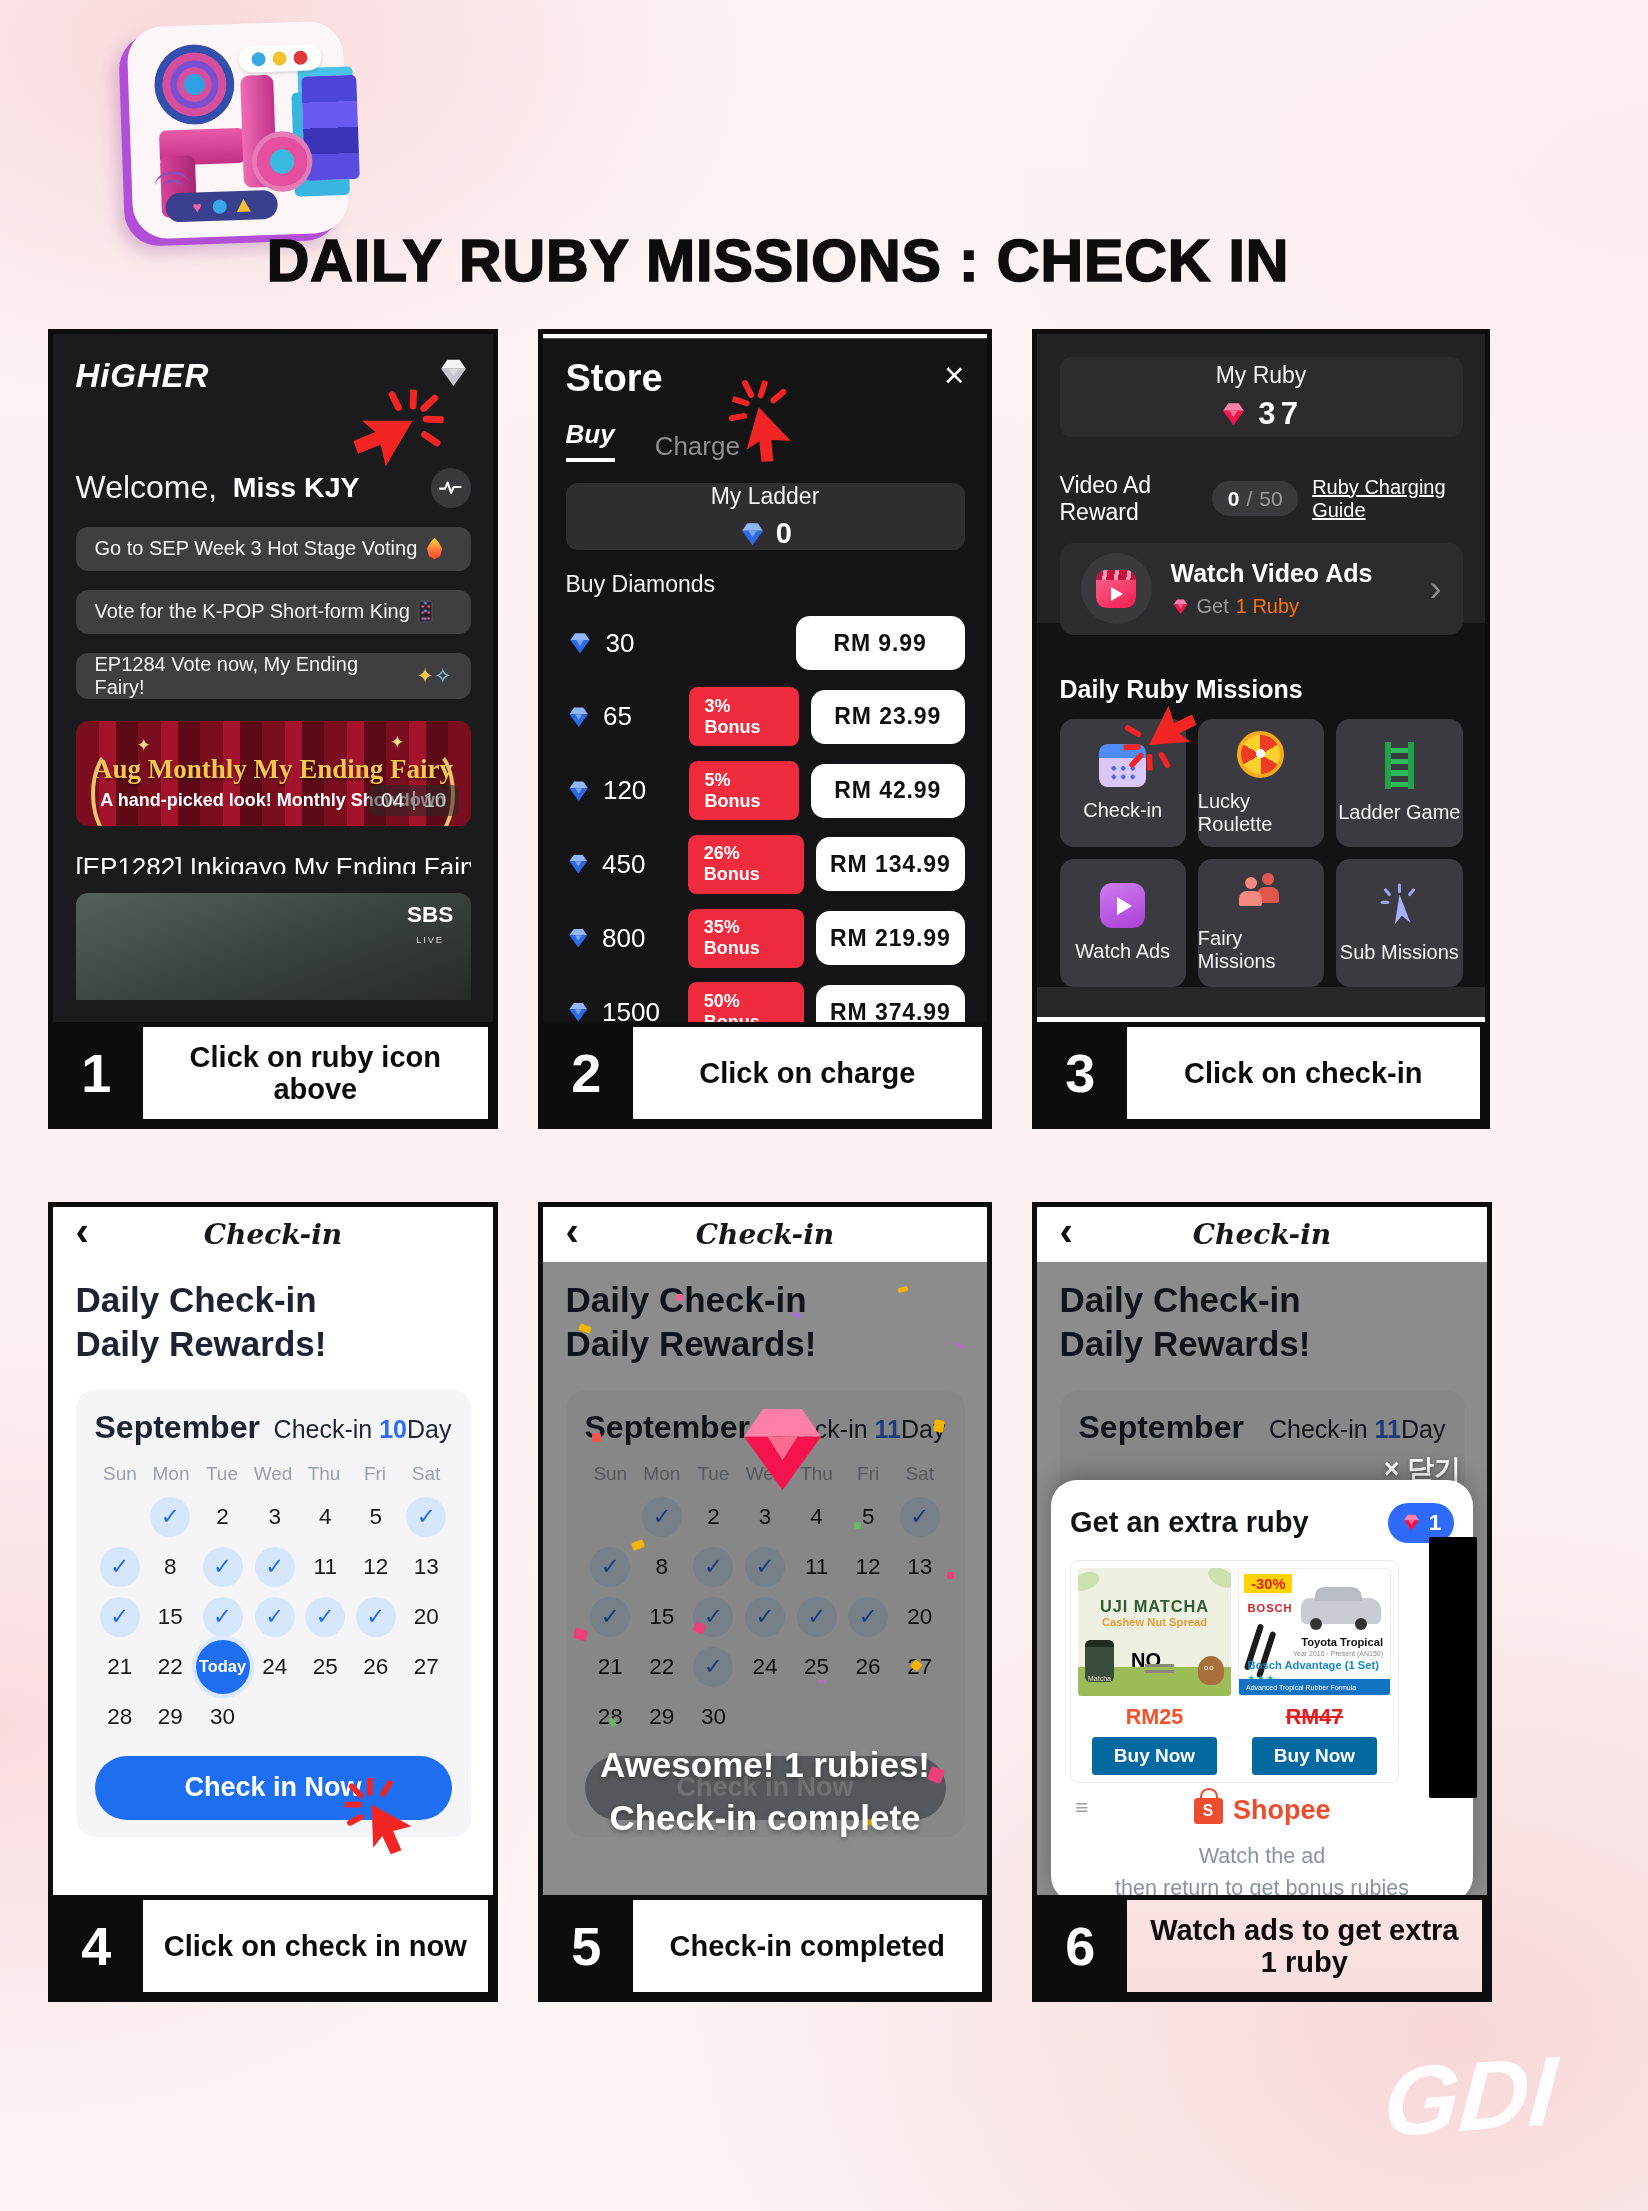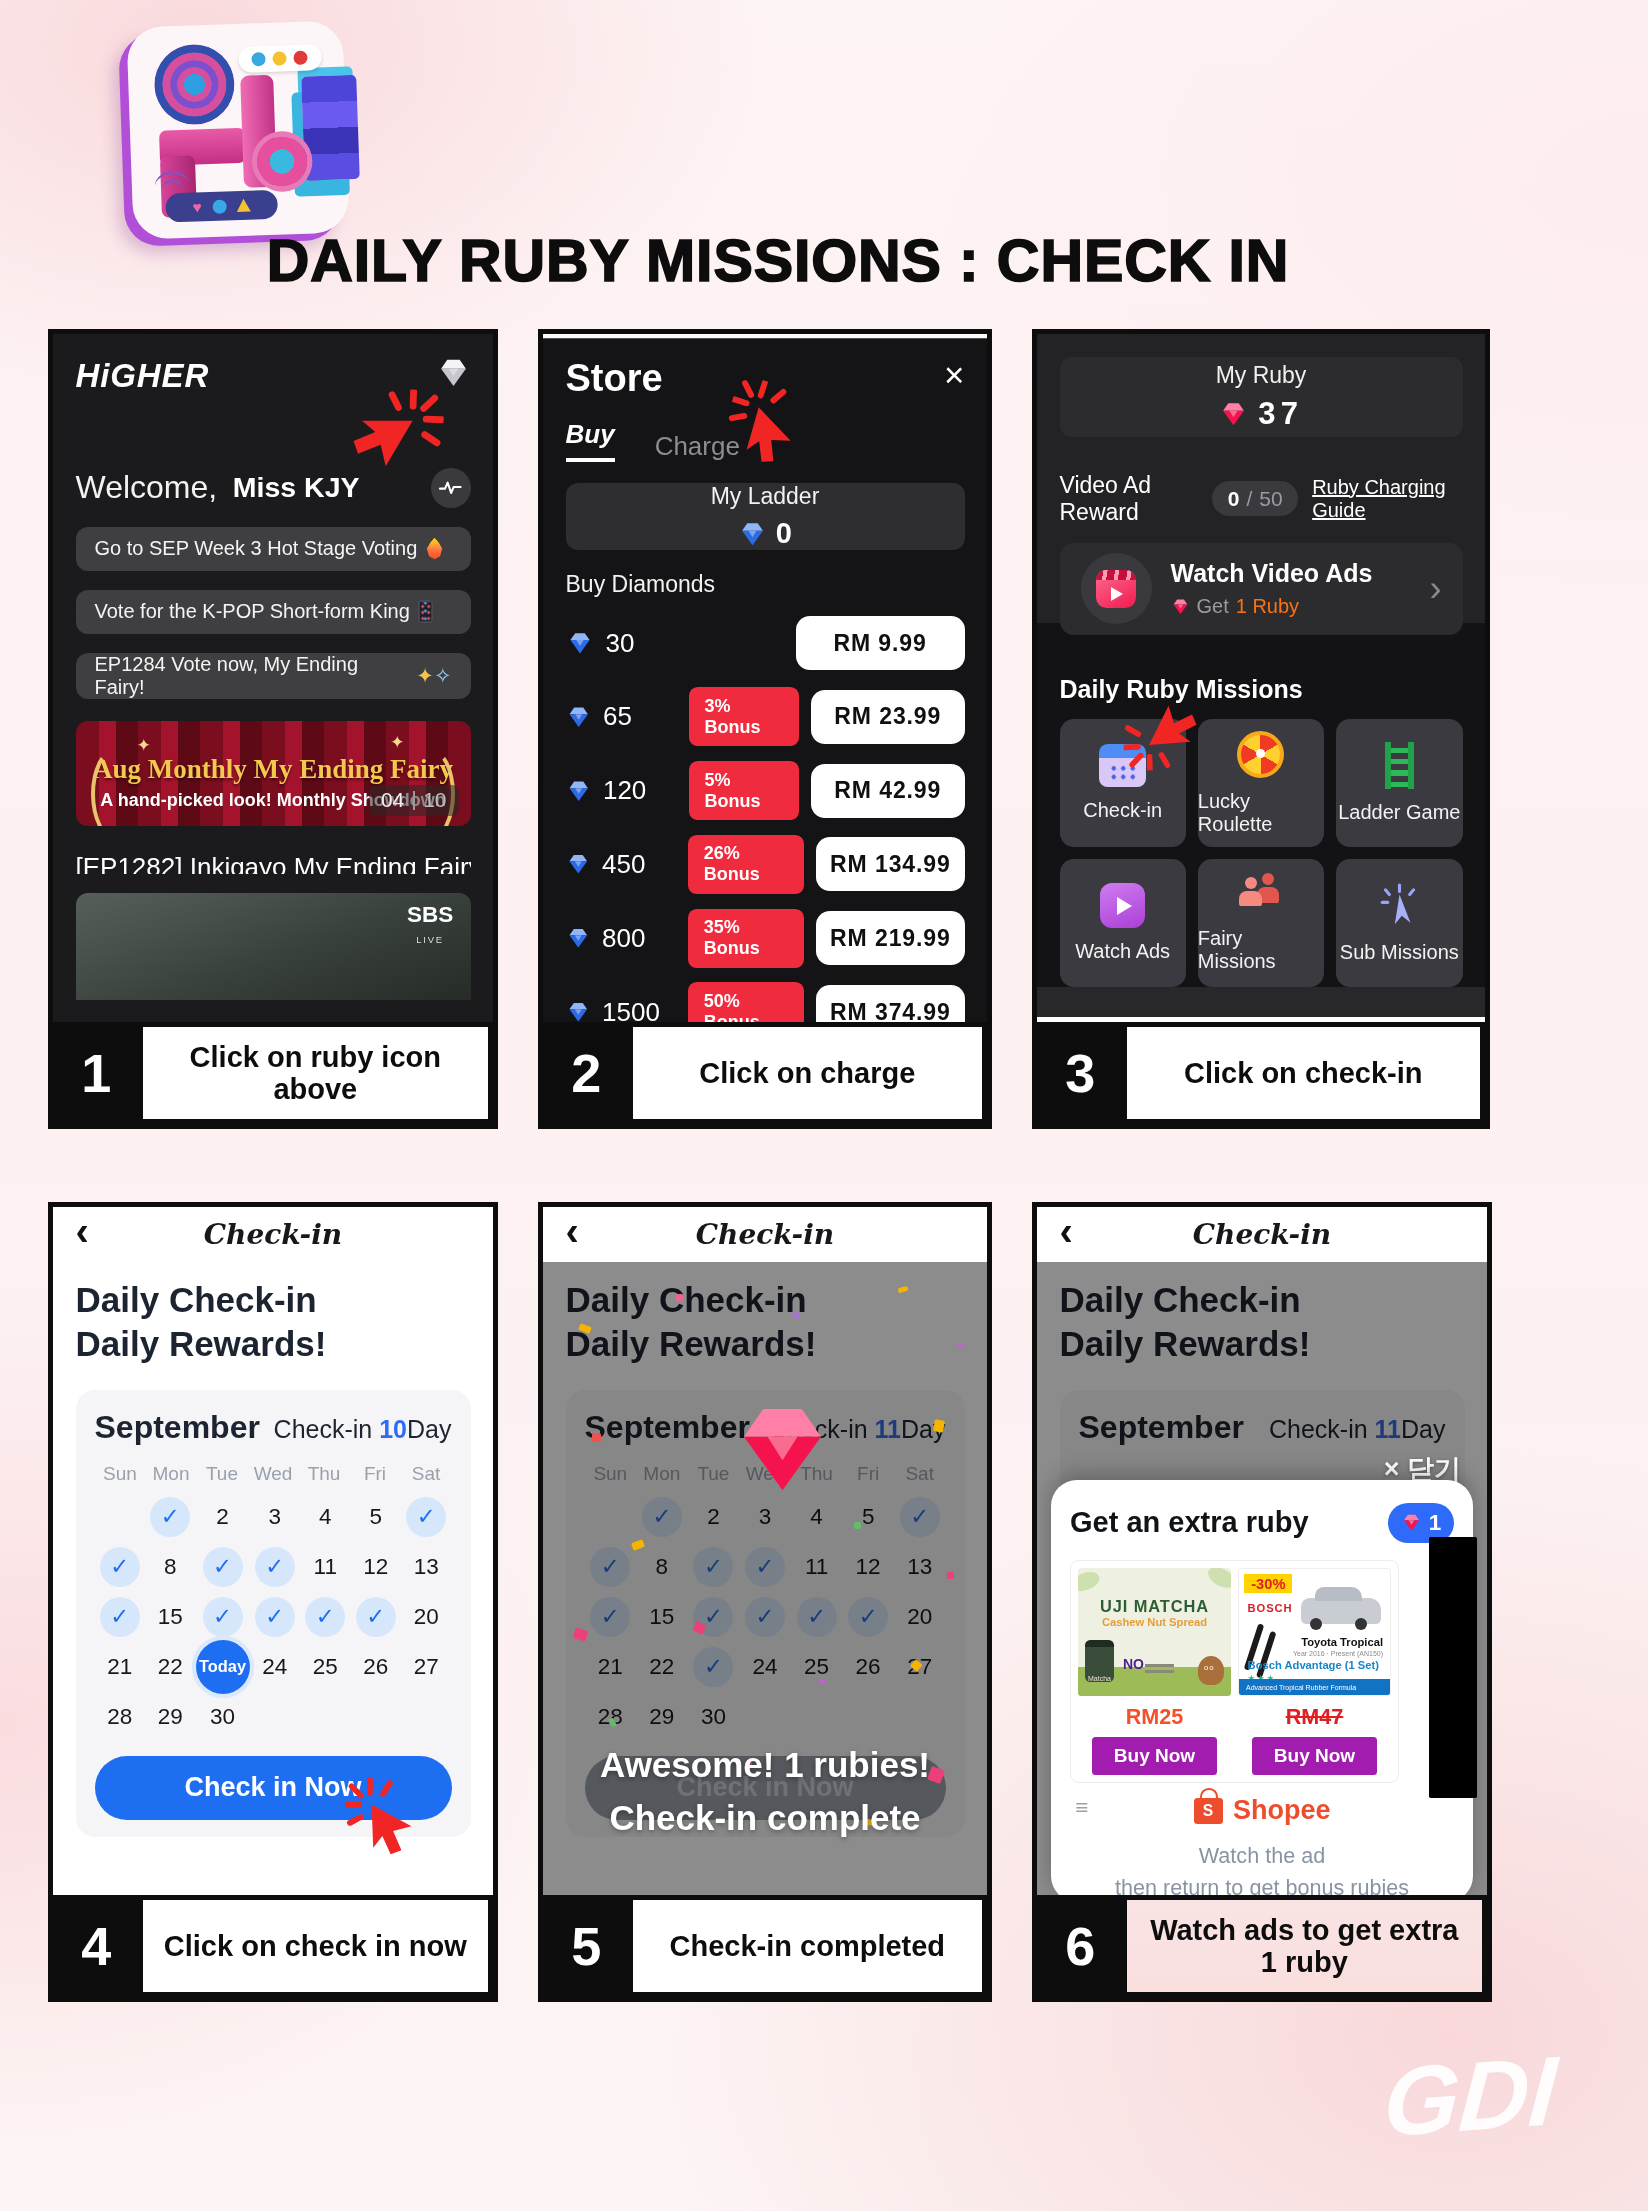--- a/index.html
+++ b/index.html
@@ -156,40 +156,40 @@
   .pophead .pt{font-size:29px;font-weight:700;color:#101318;}
   .rbadge{margin-left:auto;background:#2f6bfa;border-radius:864px;height:40px;min-width:66px;display:flex;align-items:center;justify-content:center;gap:7px;color:#fff;font-size:22.5px;font-weight:700;padding:0 10.4px;box-sizing:border-box;}
   .ads{margin-top:17.3px;margin-right:55px;background:#fff;border:1.7px solid #ececec;border-radius:8.6px;display:flex;padding:7px;gap:7px;}
   .adcard{flex:1;display:flex;flex-direction:column;align-items:center;}
   .adimg{width:100%;height:128px;border-radius:3.5px;position:relative;overflow:hidden;box-sizing:border-box;}
   .adimg.green{background:#eef1e2;}
   .adimg.green .t1{margin-top:29px;text-align:center;font-size:16.4px;font-weight:700;color:#2f5d33;letter-spacing:0.9px;}
   .adimg.green .t2{text-align:center;font-size:11.2px;font-weight:700;color:#e69c3a;}
   .adimg.green .band{position:absolute;left:0;right:0;bottom:0;height:29px;background:#9dbb57;}
   .adimg.green .jar{position:absolute;left:7px;bottom:14px;width:29px;height:35px;background:#3a4d3a;border-radius:5.2px;border-top:7px solid #202c20;display:flex;align-items:flex-end;justify-content:center;color:#e8e4d0;font-size:7px;}
-  .adimg.green .no{position:absolute;left:45px;bottom:24px;font-size:14px;font-weight:700;color:#4c1d95;}
+  .adimg.green .no{position:absolute;left:53px;bottom:24px;font-size:20px;font-weight:700;color:#000000;}
   .adimg.green .nl{position:absolute;left:67px;bottom:29px;width:29px;height:2.6px;background:#8a8a7a;box-shadow:0 6px 0 #8a8a7a;}
   .adimg.green .sq{position:absolute;right:7px;bottom:10.4px;width:26px;height:29px;background:#a9703c;border-radius:50% 50% 40% 40%;}
   .adimg.green .sq::before{content:"oo";position:absolute;left:6px;top:7px;font-size:7.8px;color:#fff;letter-spacing:0.9px;}
   .adimg.green .leaf{position:absolute;width:29px;height:17.3px;background:#cfe0b0;border-radius:50%;}
   .adimg.white{background:#fff;border:0.9px solid #eee;}
   .disc{position:absolute;left:5.2px;top:5.2px;background:#ffd200;color:#e02020;font-size:14.7px;font-weight:700;padding:1.7px 7px;}
   .bosch{position:absolute;left:8.6px;top:33px;font-size:11.2px;font-weight:700;color:#d81f2a;letter-spacing:0.9px;}
   .wiper{position:absolute;left:12px;top:54px;width:6px;height:48px;background:#1a1a1a;border-radius:3.5px;transform:rotate(18deg);box-shadow:14px 3.5px 0 #1a1a1a;}
   .car{position:absolute;right:8.6px;top:29px;width:80px;height:26px;background:#c9ccd2;border-radius:8.6px 12px 5.2px 5.2px;}
   .car::before{content:"";position:absolute;left:14px;top:-10.4px;width:47px;height:14px;background:#b8bcc4;border-radius:8.6px 10.4px 0 0;}
   .car::after{content:"";position:absolute;left:8.6px;bottom:-6px;width:12px;height:12px;background:#333;border-radius:50%;box-shadow:45px 0 #333;}
   .carname{position:absolute;right:7px;top:67px;font-size:11.2px;font-weight:700;color:#111;}
   .carsub{position:absolute;right:7px;top:81px;font-size:7px;color:#8a8a8a;}
   .prodname{position:absolute;left:8.6px;top:90px;font-size:11.2px;font-weight:700;color:#1787c9;}
   .stars{position:absolute;left:8.6px;top:104px;font-size:8.6px;color:#18b89a;letter-spacing:1.7px;}
   .bluestrip{position:absolute;left:0;right:0;bottom:0;height:15.6px;background:#1273c4;color:#fff;font-size:7px;display:flex;align-items:center;padding-left:7px;}
   .adprice{margin-top:8.6px;font-size:21.6px;font-weight:700;color:#f4502a;}
   .adprice.strike{color:#e02020;text-decoration:line-through;}
-  .buybtn{margin-top:7px;width:82%;height:38px;background:#a21caf;color:#fff;font-size:19px;font-weight:700;border-radius:3.5px;display:flex;align-items:center;justify-content:center;}
+  .buybtn{margin-top:7px;width:82%;height:38px;background:#0369a1;color:#fff;font-size:19px;font-weight:700;border-radius:3.5px;display:flex;align-items:center;justify-content:center;}
   .blackbar{position:absolute;right:10.4px;top:275px;width:48px;height:261px;background:#000;border-radius:1.7px;}
   .shoprow{margin-top:12px;display:flex;align-items:center;justify-content:center;gap:10.4px;position:relative;}
   .burger{position:absolute;left:5.2px;top:0;font-size:22.5px;color:#9aa0a8;}
   .bag{width:29px;height:26px;background:#ee4d2d;border-radius:3.5px;position:relative;display:flex;align-items:center;justify-content:center;color:#fff;font-size:15.6px;font-weight:700;}
   .bag::before{content:"";position:absolute;left:6px;top:-9.5px;width:14px;height:10.4px;border:2.6px solid #ee4d2d;border-bottom:none;border-radius:8.6px 8.6px 0 0;}
   .shopee{font-size:27px;font-weight:700;color:#ee4d2d;}
   .adnote{margin-top:14px;text-align:center;font-size:21.6px;color:#8a93a3;line-height:1.45;}
   
   .cursor{position:absolute;pointer-events:none;z-index:5;}
   .gem{display:block;}

